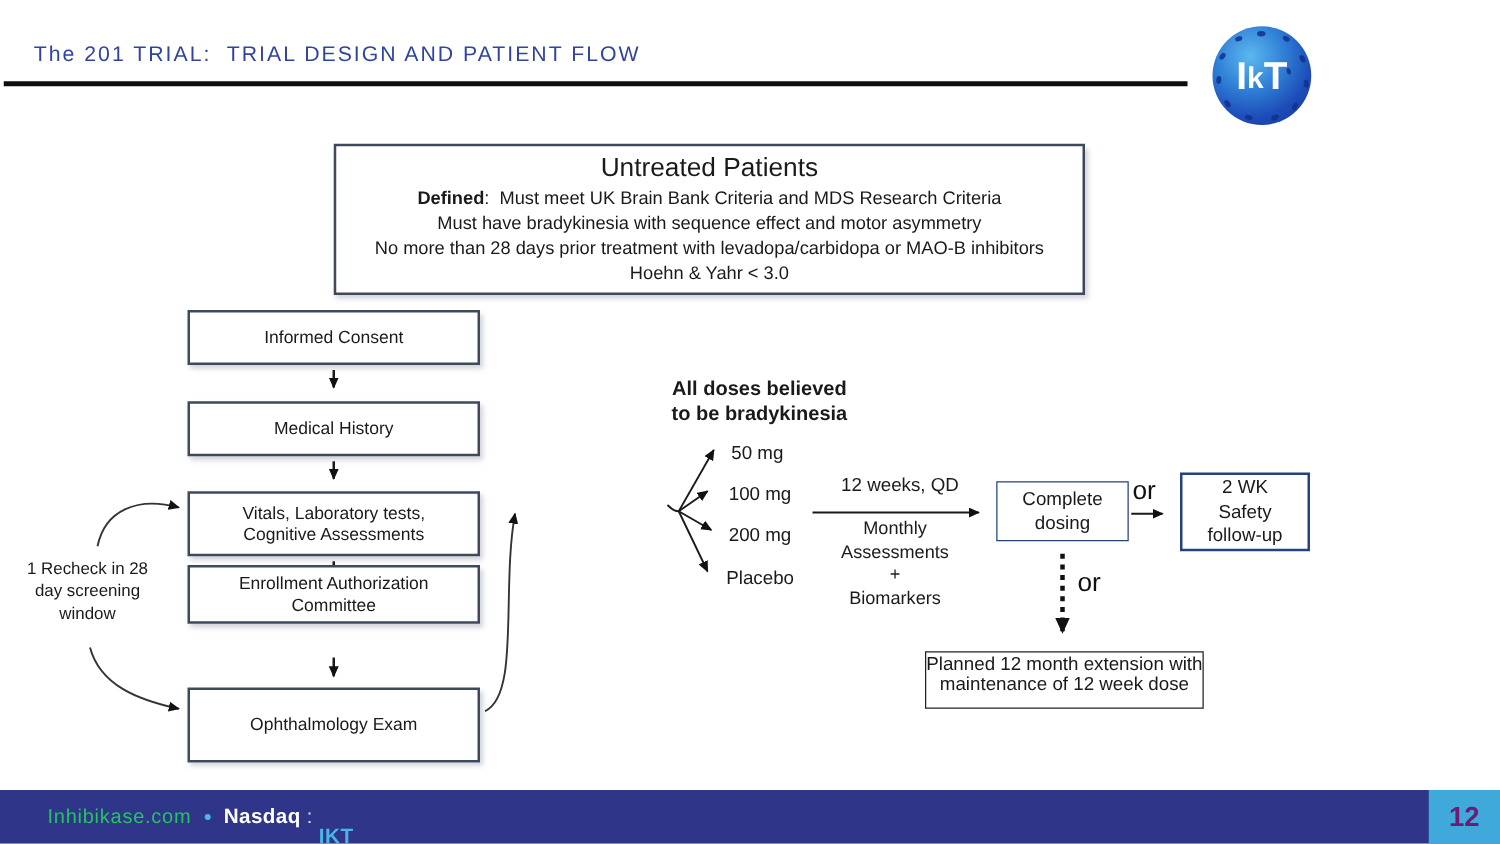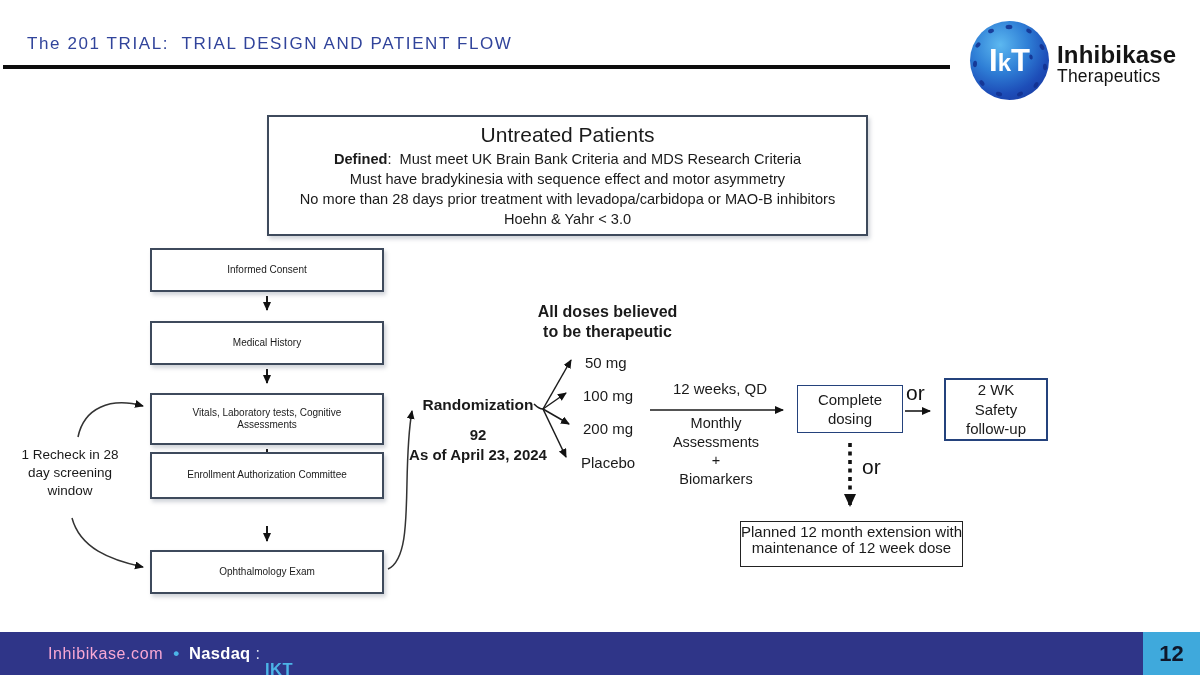--- a/index.html
+++ b/index.html
@@ -24,21 +24,21 @@
   .box{background:#fff;box-sizing:border-box;}
   .untreated{
     left:267px;top:115px;width:601px;height:121px;border:2px solid #3e4a5c;
     box-shadow:2px 3px 4px rgba(100,110,130,.30);text-align:center;padding-top:6px;
   }
   .untreated .u-title{font-size:21px;margin-bottom:3px;}
   .untreated .u-line{font-size:14.6px;line-height:1.37;white-space:pre;}
   .step{
     border:2px solid #3e4a5c;box-shadow:2px 3px 4px rgba(100,110,130,.30);
     left:150px;width:234px;display:flex;align-items:center;justify-content:center;
-    text-align:center;font-size:10px;line-height:1.25;padding:0 28px;
+    text-align:center;font-size:14px;line-height:1.25;padding:0 28px;
   }
   .navybox{
     border:2px solid #24427c;display:flex;flex-direction:column;align-items:center;justify-content:center;
     text-align:center;font-size:15px;line-height:1.3;
   }
   .extension{
     left:740px;top:521px;width:223px;height:46px;border:1.5px solid #222;
     text-align:center;font-size:15px;line-height:1.04;padding-top:2px;overflow:visible;
   }
   .recheck{left:18px;top:446px;width:104px;text-align:center;font-size:13.5px;line-height:1.32;}
@@ -47,27 +47,27 @@
   .rand .r2{font-size:15px;margin-top:12px;}
   .rand .r3{font-size:15px;margin-top:3px;}
   .doses-note{left:535px;top:302px;width:145px;text-align:center;font-weight:bold;font-size:16px;line-height:1.22;}
   .dose{font-size:15px;}
   .duration{left:655px;top:380px;width:130px;text-align:center;font-size:15px;}
   .monitoring{left:658px;top:414px;width:116px;text-align:center;font-size:14.5px;line-height:1.28;}
   .or-lbl{font-size:21px;color:#111;}
   .svg-layer{left:0;top:0;width:1200px;height:675px;pointer-events:none;}
   
   .footer{left:0;top:632px;width:1200px;height:43px;background:#2f3588;display:flex;align-items:center;padding-left:38px;box-sizing:border-box;}
-  .footer .site{color:#f9a8d4;font-size:16px;letter-spacing:0.6px;margin-left:10px;}
+  .footer .site{color:#22c55e;font-size:16px;letter-spacing:0.6px;}
   .footer .dot{color:#4cb4e7;font-size:17px;font-weight:bold;margin:0 10px 0 10px;}
   .footer .nasdaq{color:#ffffff;font-size:16.5px;font-weight:bold;letter-spacing:0.3px;}
   .footer .colon{color:#dfe3f0;font-size:16px;margin:0 5px;}
   .footer .ticker{color:#4cb4e7;font-size:16.5px;font-weight:bold;letter-spacing:0.5px;margin-top:32px;}
   .pagebox{left:1143px;top:632px;width:57px;height:43px;background:#3fa9dc;display:flex;align-items:center;justify-content:center;}
-  .pagebox .num{color:#0f172a;font-size:22px;font-weight:bold;}
+  .pagebox .num{color:#701a75;font-size:22px;font-weight:bold;}
 </style>
 </head>
 <body>
 
 <div class="slide">
 
   <div class="abs slide-title">The 201 TRIAL:  TRIAL DESIGN AND PATIENT FLOW</div>
   <div class="abs title-rule"></div>
 
   <div class="abs logo-wrap">
@@ -95,24 +95,20 @@
         <ellipse cx="23" cy="12" rx="3" ry="2" transform="rotate(160 23 12)"></ellipse>
         <ellipse cx="63" cy="38" rx="2.6" ry="1.7" transform="rotate(75 63 38)"></ellipse>
       </g>
     </svg>
   </div>
   <div class="abs logo-mono">
     <span class="big">I</span>
       <span class="small">k</span>
       <span class="big">T</span>
   </div>
-  <div class="abs company">
-    <div class="c1">Inhibikase</div>
-    <div class="c2">Therapeutics</div>
-  </div>
 
   <svg class="abs svg-layer" viewBox="0 0 1200 675">
     <defs>
       <marker id="ah" markerUnits="userSpaceOnUse" markerWidth="10" markerHeight="9" refX="8" refY="4" orient="auto">
         <path d="M0,0 L9,4 L0,8 z" fill="#111"></path>
       </marker>
       <marker id="ahBig" markerUnits="userSpaceOnUse" markerWidth="15" markerHeight="13" refX="11" refY="6" orient="auto">
         <path d="M0,0 L13,6 L0,12 z" fill="#111"></path>
       </marker>
     </defs>
@@ -151,33 +147,28 @@
     <div class="u-line"><b>Defined</b><span>:  Must meet UK Brain Bank Criteria and MDS Research Criteria</span></div>
     <div class="u-line">Must have bradykinesia with sequence effect and motor asymmetry</div>
     <div class="u-line">No more than 28 days prior treatment with levadopa/carbidopa or MAO-B inhibitors</div>
     <div class="u-line">Hoehn &amp; Yahr &lt; 3.0</div>
   </div>
 
   <div class="abs box step" style="top:248px;height:44px;">Informed Consent</div>
   <div class="abs box step" style="top:321px;height:44px;">Medical History</div>
   <div class="abs box step" style="top:393px;height:52px;">Vitals, Laboratory tests, Cognitive Assessments</div>
   <div class="abs box step" style="top:452px;height:47px;">Enrollment Authorization Committee</div>
-  <div class="abs box step" style="top:550px;height:44px;">Ophthalmology Exam</div>
+  <div class="abs box step" style="top:550px;height:60px;">Ophthalmology Exam</div>
 
   <div class="abs recheck">1 Recheck in 28 day screening window</div>
 
-  <div class="abs rand">
-    <div class="r1">Randomization</div>
-    <div class="r2">92</div>
-    <div class="r3">As of April 23, 2024</div>
-  </div>
 
   <div class="abs doses-note">
     <div>All doses believed</div>
-    <div>to be therapeutic</div>
+    <div>to be bradykinesia</div>
   </div>
   <div class="abs dose" style="left:585px;top:354px;">50 mg</div>
   <div class="abs dose" style="left:583px;top:387px;">100 mg</div>
   <div class="abs dose" style="left:583px;top:420px;">200 mg</div>
   <div class="abs dose" style="left:581px;top:454px;">Placebo</div>
 
   <div class="abs duration">12 weeks, QD</div>
   <div class="abs monitoring">
     <div>Monthly Assessments</div>
     <div>+</div>

